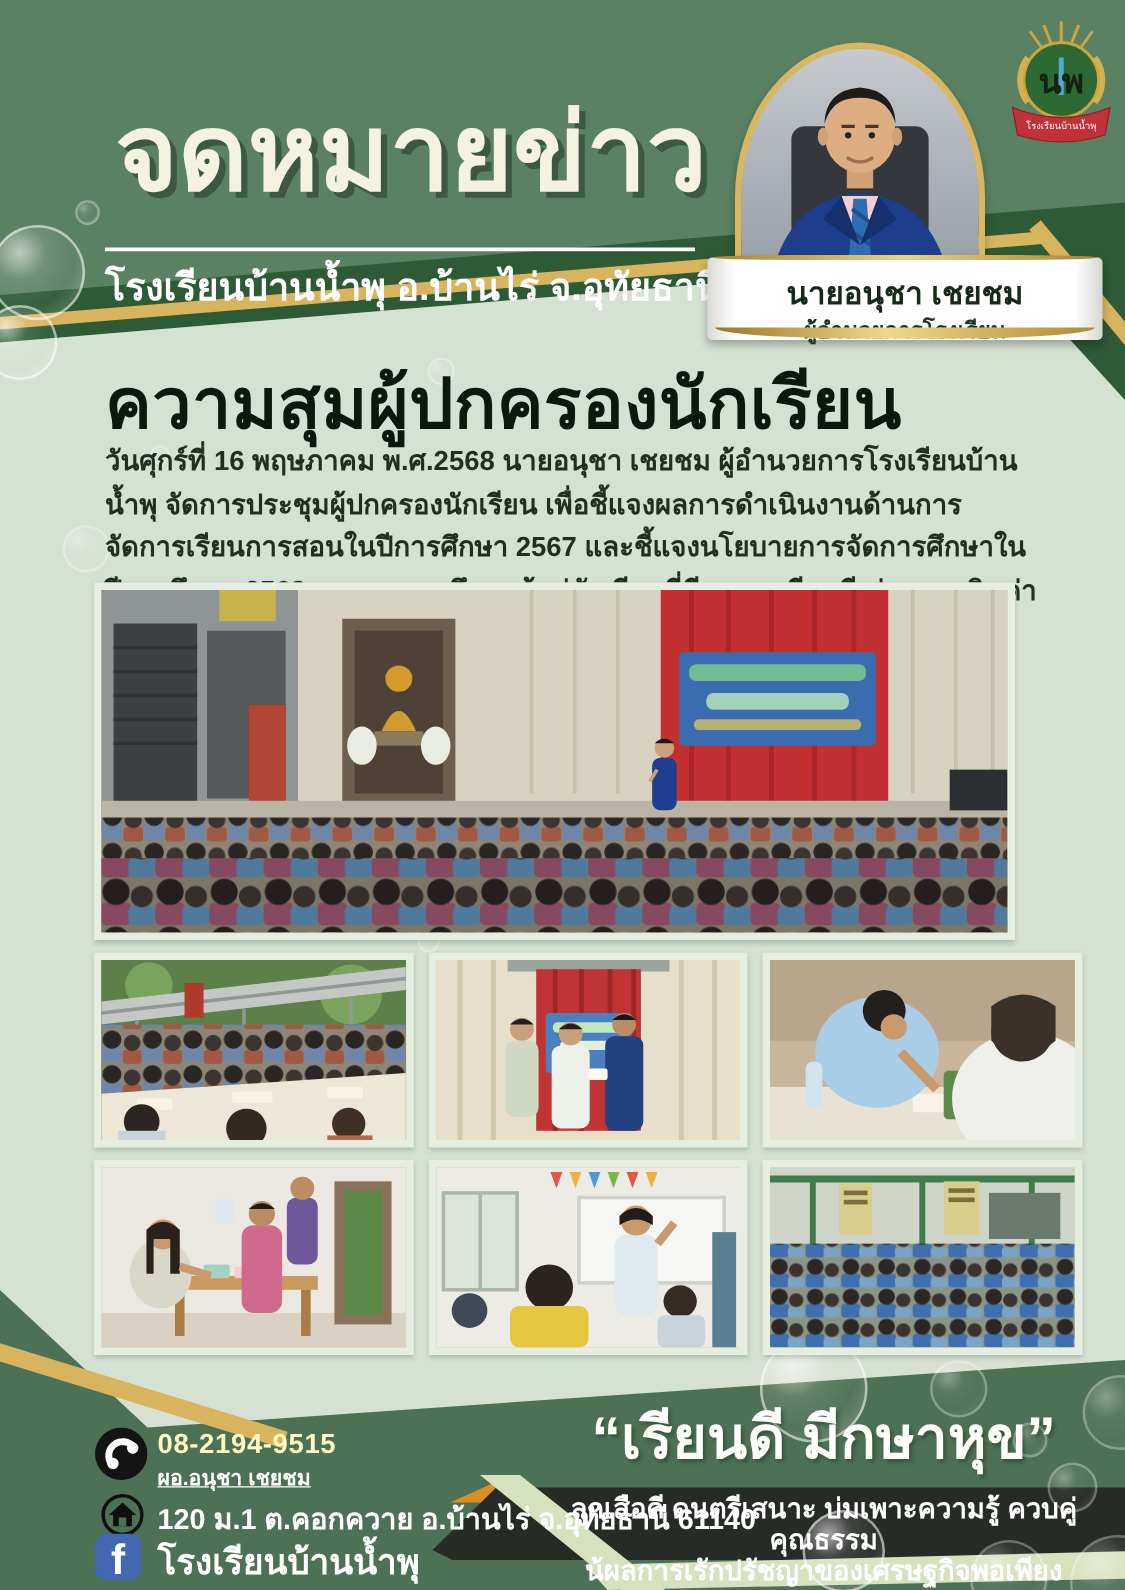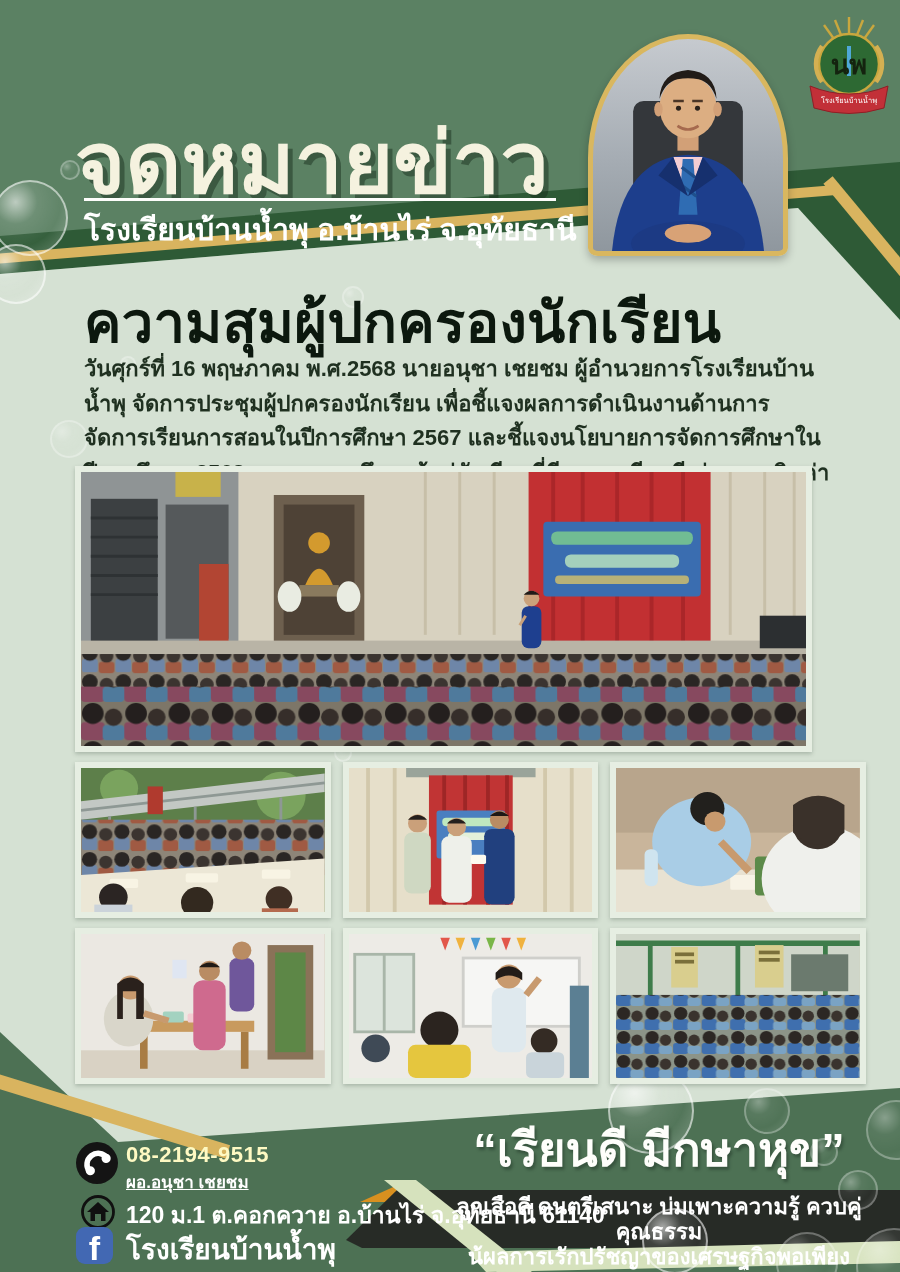--- a/index.html
+++ b/index.html
@@ -3,22 +3,22 @@
 <meta charset="utf-8">
 <style>
   html,body{margin:0;padding:0;background:#333;}
   .poster{position:relative;width:900px;height:1272px;overflow:hidden;
     font-family:"Liberation Sans","DejaVu Sans",sans-serif;background:#5b8163;}
   .abs{position:absolute;}
   .bgsvg{position:absolute;left:0;top:0;width:900px;height:1272px;}
 
   
   .issue{left:84px;top:52px;font-size:23px;color:#eef3ea;font-weight:600;letter-spacing:.4px;}
-  .title{left:75px;top:76px;font-size:86px;line-height:1.1;font-weight:800;color:#f5f2df;
-    text-shadow:5px 5px 0 rgba(20,40,25,.45);margin-top:40px;}
+  .title{left:92px;top:76px;font-size:86px;line-height:1.1;font-weight:800;color:#f5f2df;
+    text-shadow:5px 5px 0 rgba(20,40,25,.45);}
   .title-underline{left:84px;top:198px;width:472px;height:3px;background:#fdfdfb;}
   .school{left:84px;top:206px;font-size:30px;color:#ffffff;font-weight:700;}
 
   
   .arch{left:588px;top:34px;width:190px;height:212px;border:5px solid #d9b75f;
     border-radius:50% 50% 10px 10px / 56% 56% 8px 8px;overflow:hidden;
     background:linear-gradient(180deg,#c6cacf 0%,#a6adb4 55%,#8f979e 100%);
     box-shadow:0 4px 8px rgba(0,0,0,.25);}
   .ribbon{left:566px;top:206px;width:316px;height:66px;border-radius:4px;
     background:linear-gradient(90deg,#d9d9d4 0%,#ffffff 7%,#ffffff 93%,#d6d6d1 100%);
@@ -130,20 +130,26 @@
       <ellipse cx="118" cy="68" rx="4" ry="7" fill="#d2a077"></ellipse>
       <path d="M63,58 Q64,32 90,30 Q116,32 117,58 Q112,42 100,39 Q90,37 80,39 Q68,42 63,58 Z" fill="#221c18"></path>
       <line x1="76" y1="60" x2="86" y2="60" stroke="#4a3526" stroke-width="2.5"></line>
       <line x1="94" y1="60" x2="104" y2="60" stroke="#4a3526" stroke-width="2.5"></line>
       <circle cx="81" cy="67" r="2.4" fill="#2a211a"></circle>
       <circle cx="99" cy="67" r="2.4" fill="#2a211a"></circle>
       <path d="M80,84 Q90,91 100,84" stroke="#a66a4e" stroke-width="2.5" fill="none"></path>
     </svg>
   </div>
 
+  <div class="abs ribbon">
+    <div class="ribbon-top"></div>
+    <div class="dir-name">นายอนุชา เชยชม</div>
+    <div class="dir-title">ผู้อำนวยการโรงเรียน</div>
+    <div class="ribbon-bottom"></div>
+  </div>
 
   <div class="abs logo">
     <svg viewBox="0 0 86 104" style="width:100%;height:100%;">
       <g stroke="#c9a73e" stroke-width="2.4">
         <line x1="43" y1="20" x2="43" y2="3"></line>
           <line x1="35" y1="21" x2="29" y2="6"></line>
         <line x1="51" y1="21" x2="57" y2="6"></line>
           <line x1="28" y1="25" x2="18" y2="11"></line>
         <line x1="58" y1="25" x2="68" y2="11"></line>
       </g>

